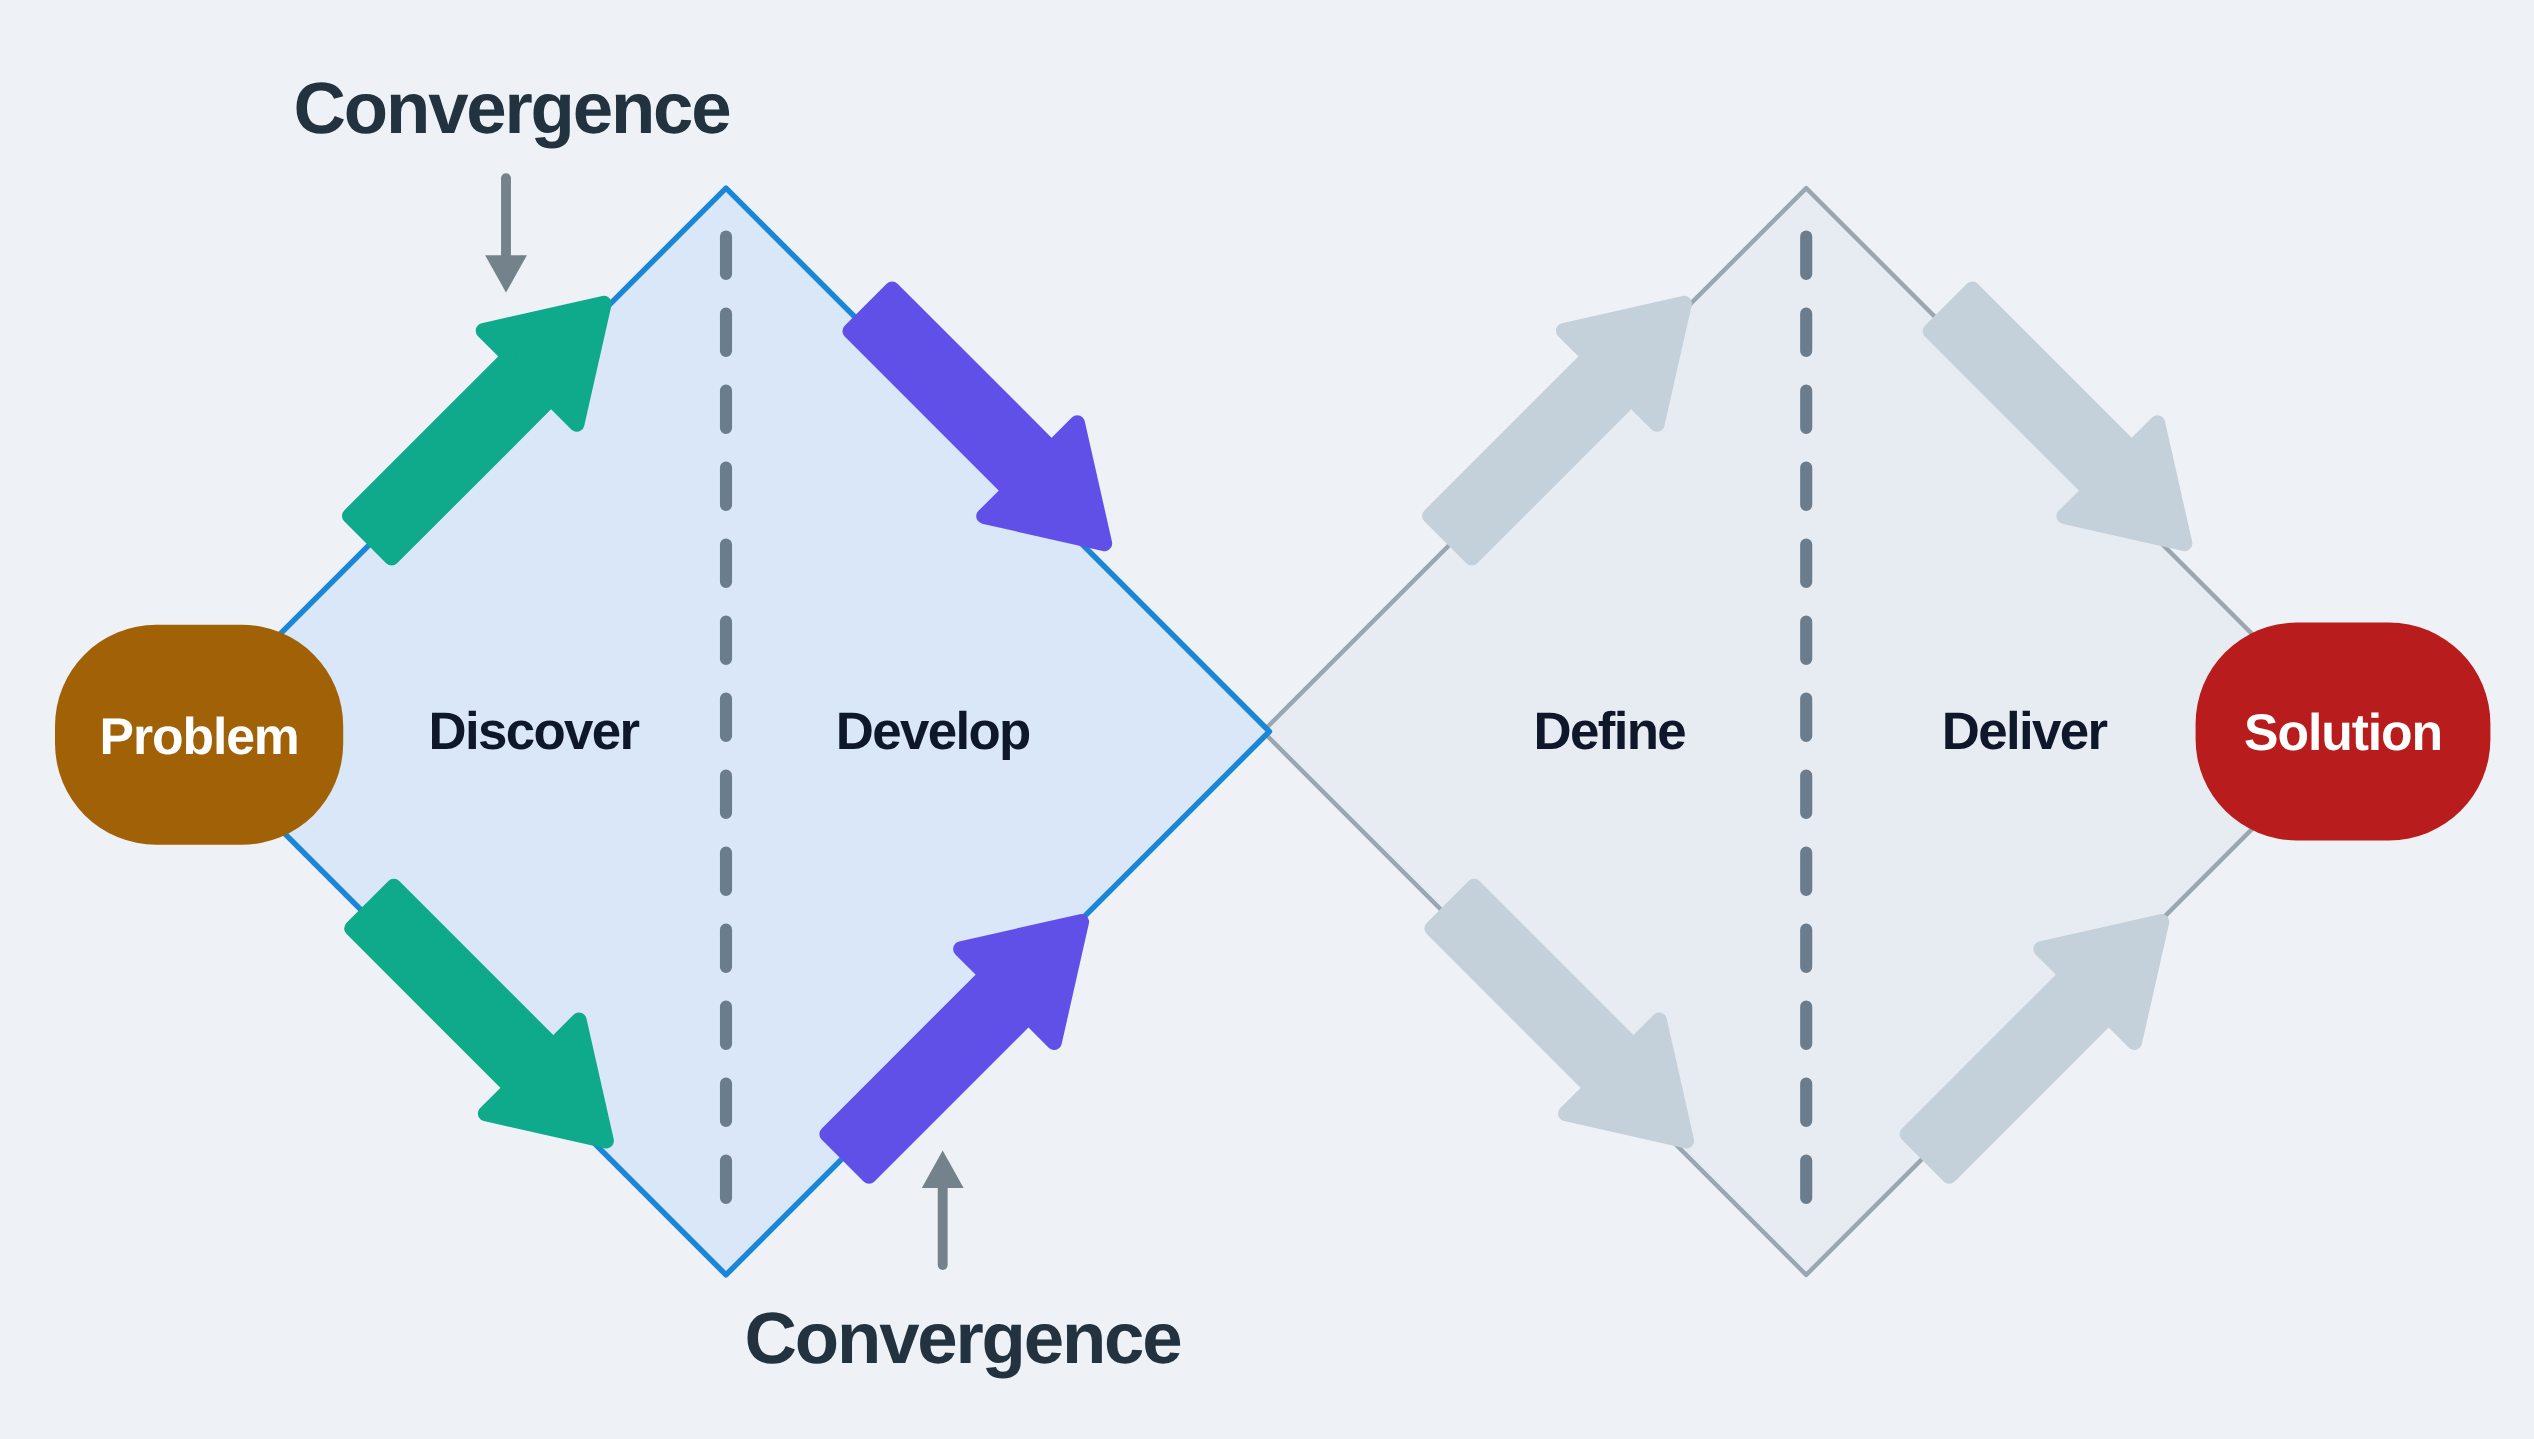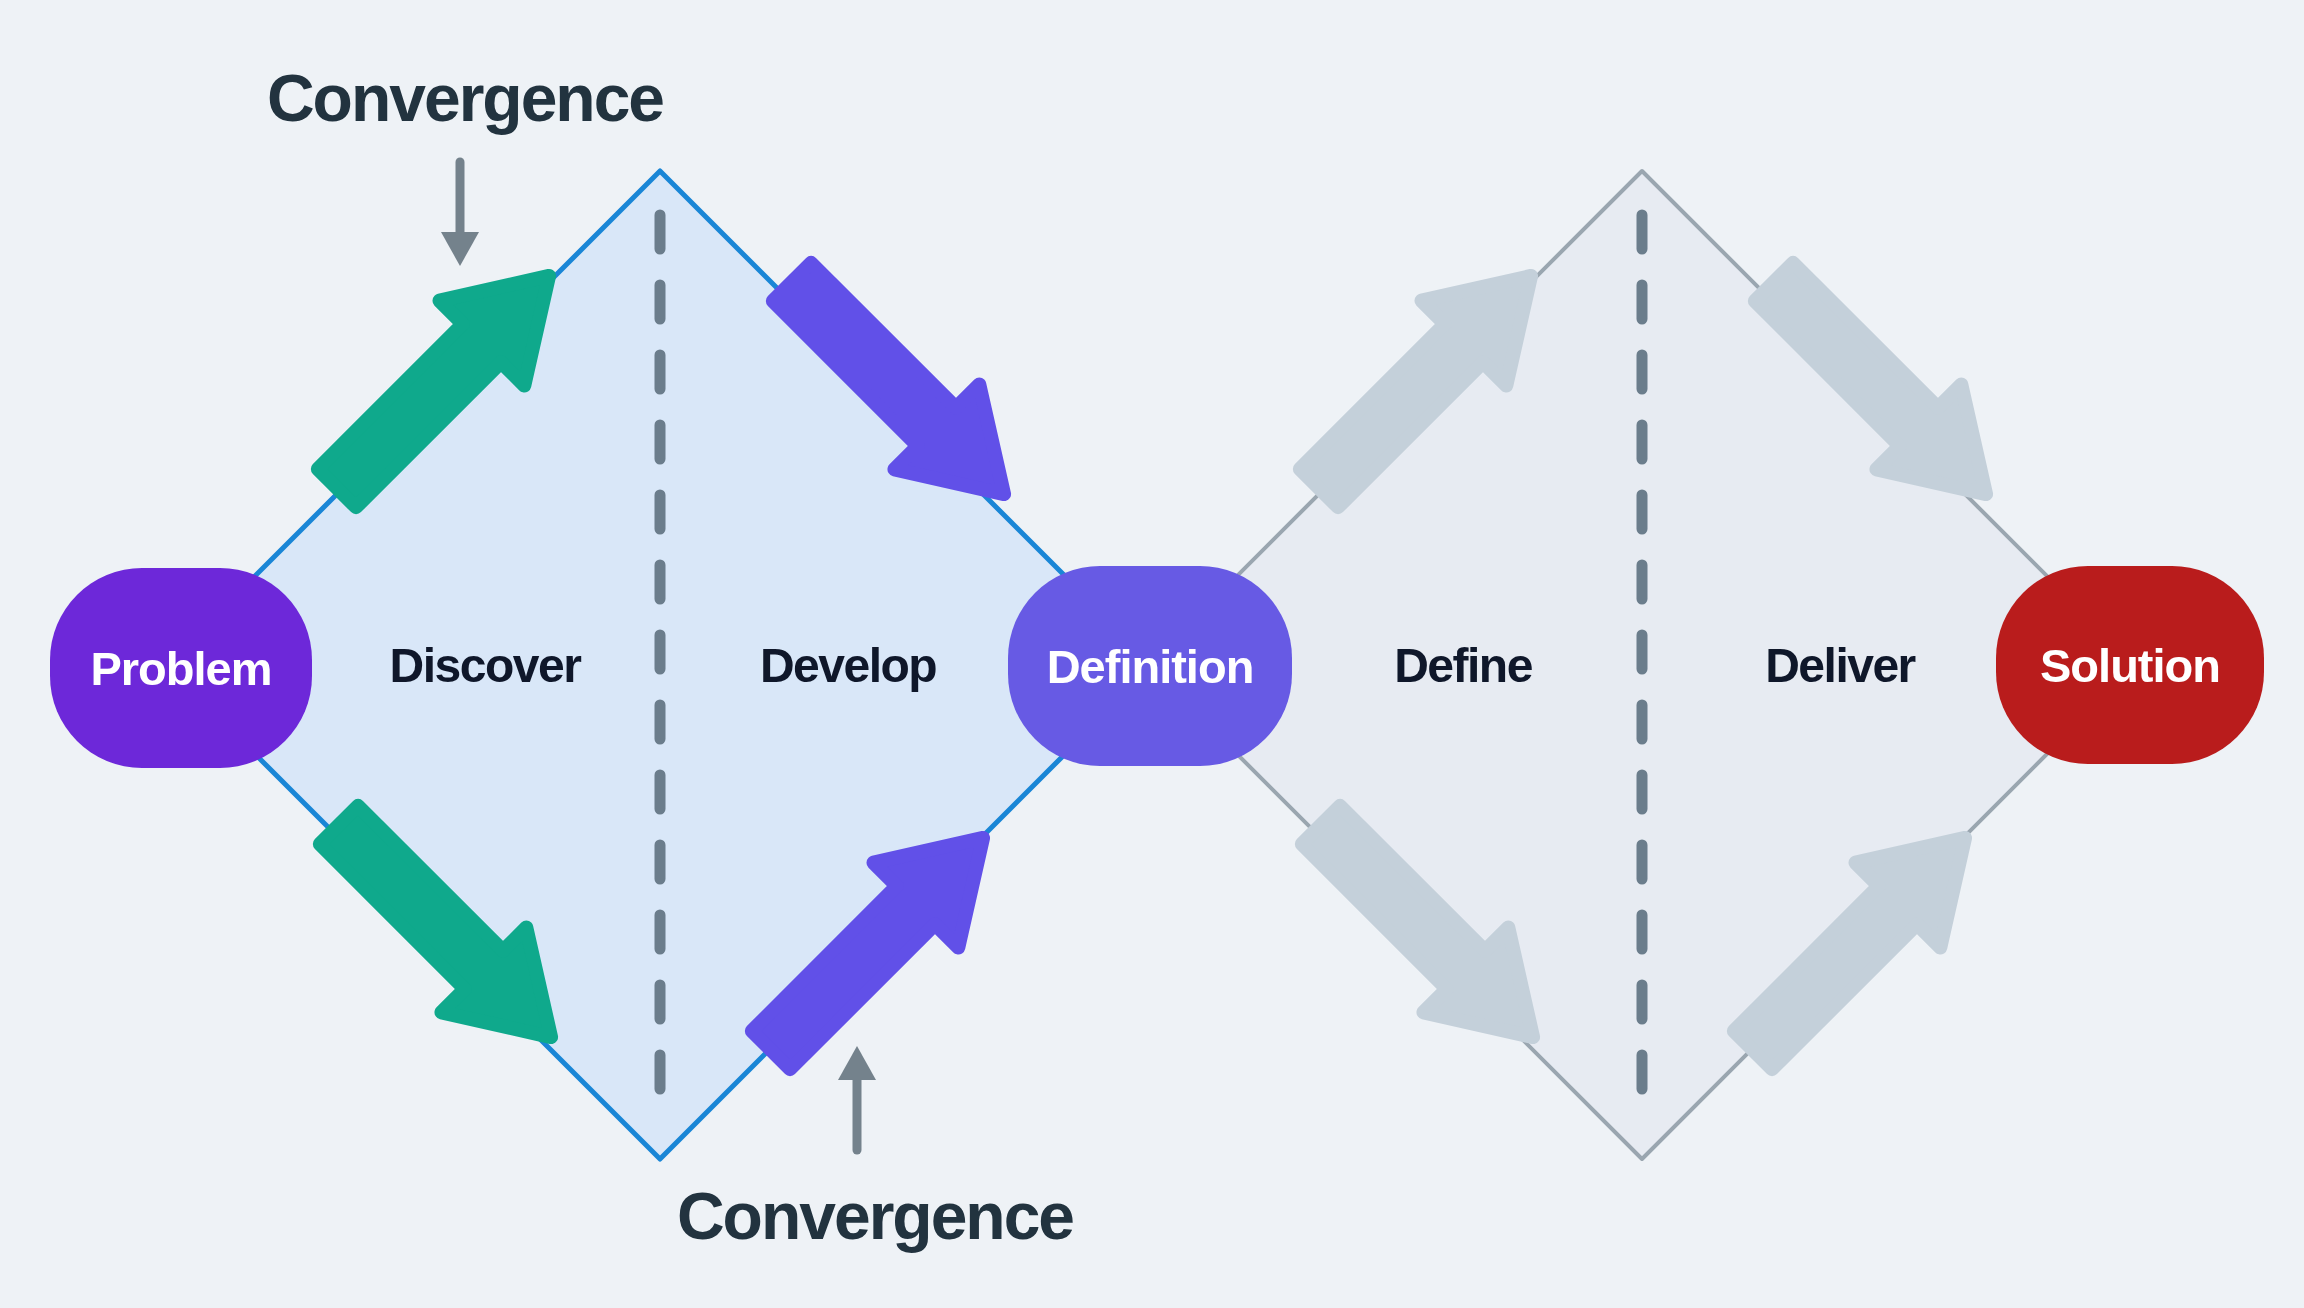--- a/index.html
+++ b/index.html
@@ -47,21 +47,21 @@
     position: absolute;
     display: flex;
     align-items: center;
     justify-content: center;
     color: #ffffff;
     font-size: 47px;
     letter-spacing: -1px;
     border-radius: 92px;
     white-space: nowrap;
   }
-  .pill-problem    { left: 50px;   top: 568px; width: 262px; height: 200px; background: #6d28d9; }
+  .pill-problem    { left: 50px;   top: 568px; width: 262px; height: 200px; background: #a16207; }
   .pill-definition { left: 1008px; top: 566px; width: 284px; height: 200px; background: #675ae4; }
   .pill-solution   { left: 1996px; top: 566px; width: 268px; height: 198px; background: #b91c1c; }
 </style>
 </head>
 <body>
 
 <div class="stage">
 
   <svg class="diagram-svg" width="2304" height="1308" viewBox="0 0 2304 1308">
     <defs>
@@ -96,16 +96,15 @@
 
   <div class="heading" style="left:465px; top:98px;">Convergence</div>
   <div class="heading" style="left:875px; top:1216px;">Convergence</div>
 
   <div class="phase-label" style="left:485px; top:665px;">Discover</div>
   <div class="phase-label" style="left:848px; top:665px;">Develop</div>
   <div class="phase-label" style="left:1463px; top:665px;">Define</div>
   <div class="phase-label" style="left:1840px; top:665px;">Deliver</div>
 
   <div class="pill pill-problem">Problem</div>
-  <div class="pill pill-definition">Definition</div>
   <div class="pill pill-solution">Solution</div>
 
 </div>
 
 </body></html>

